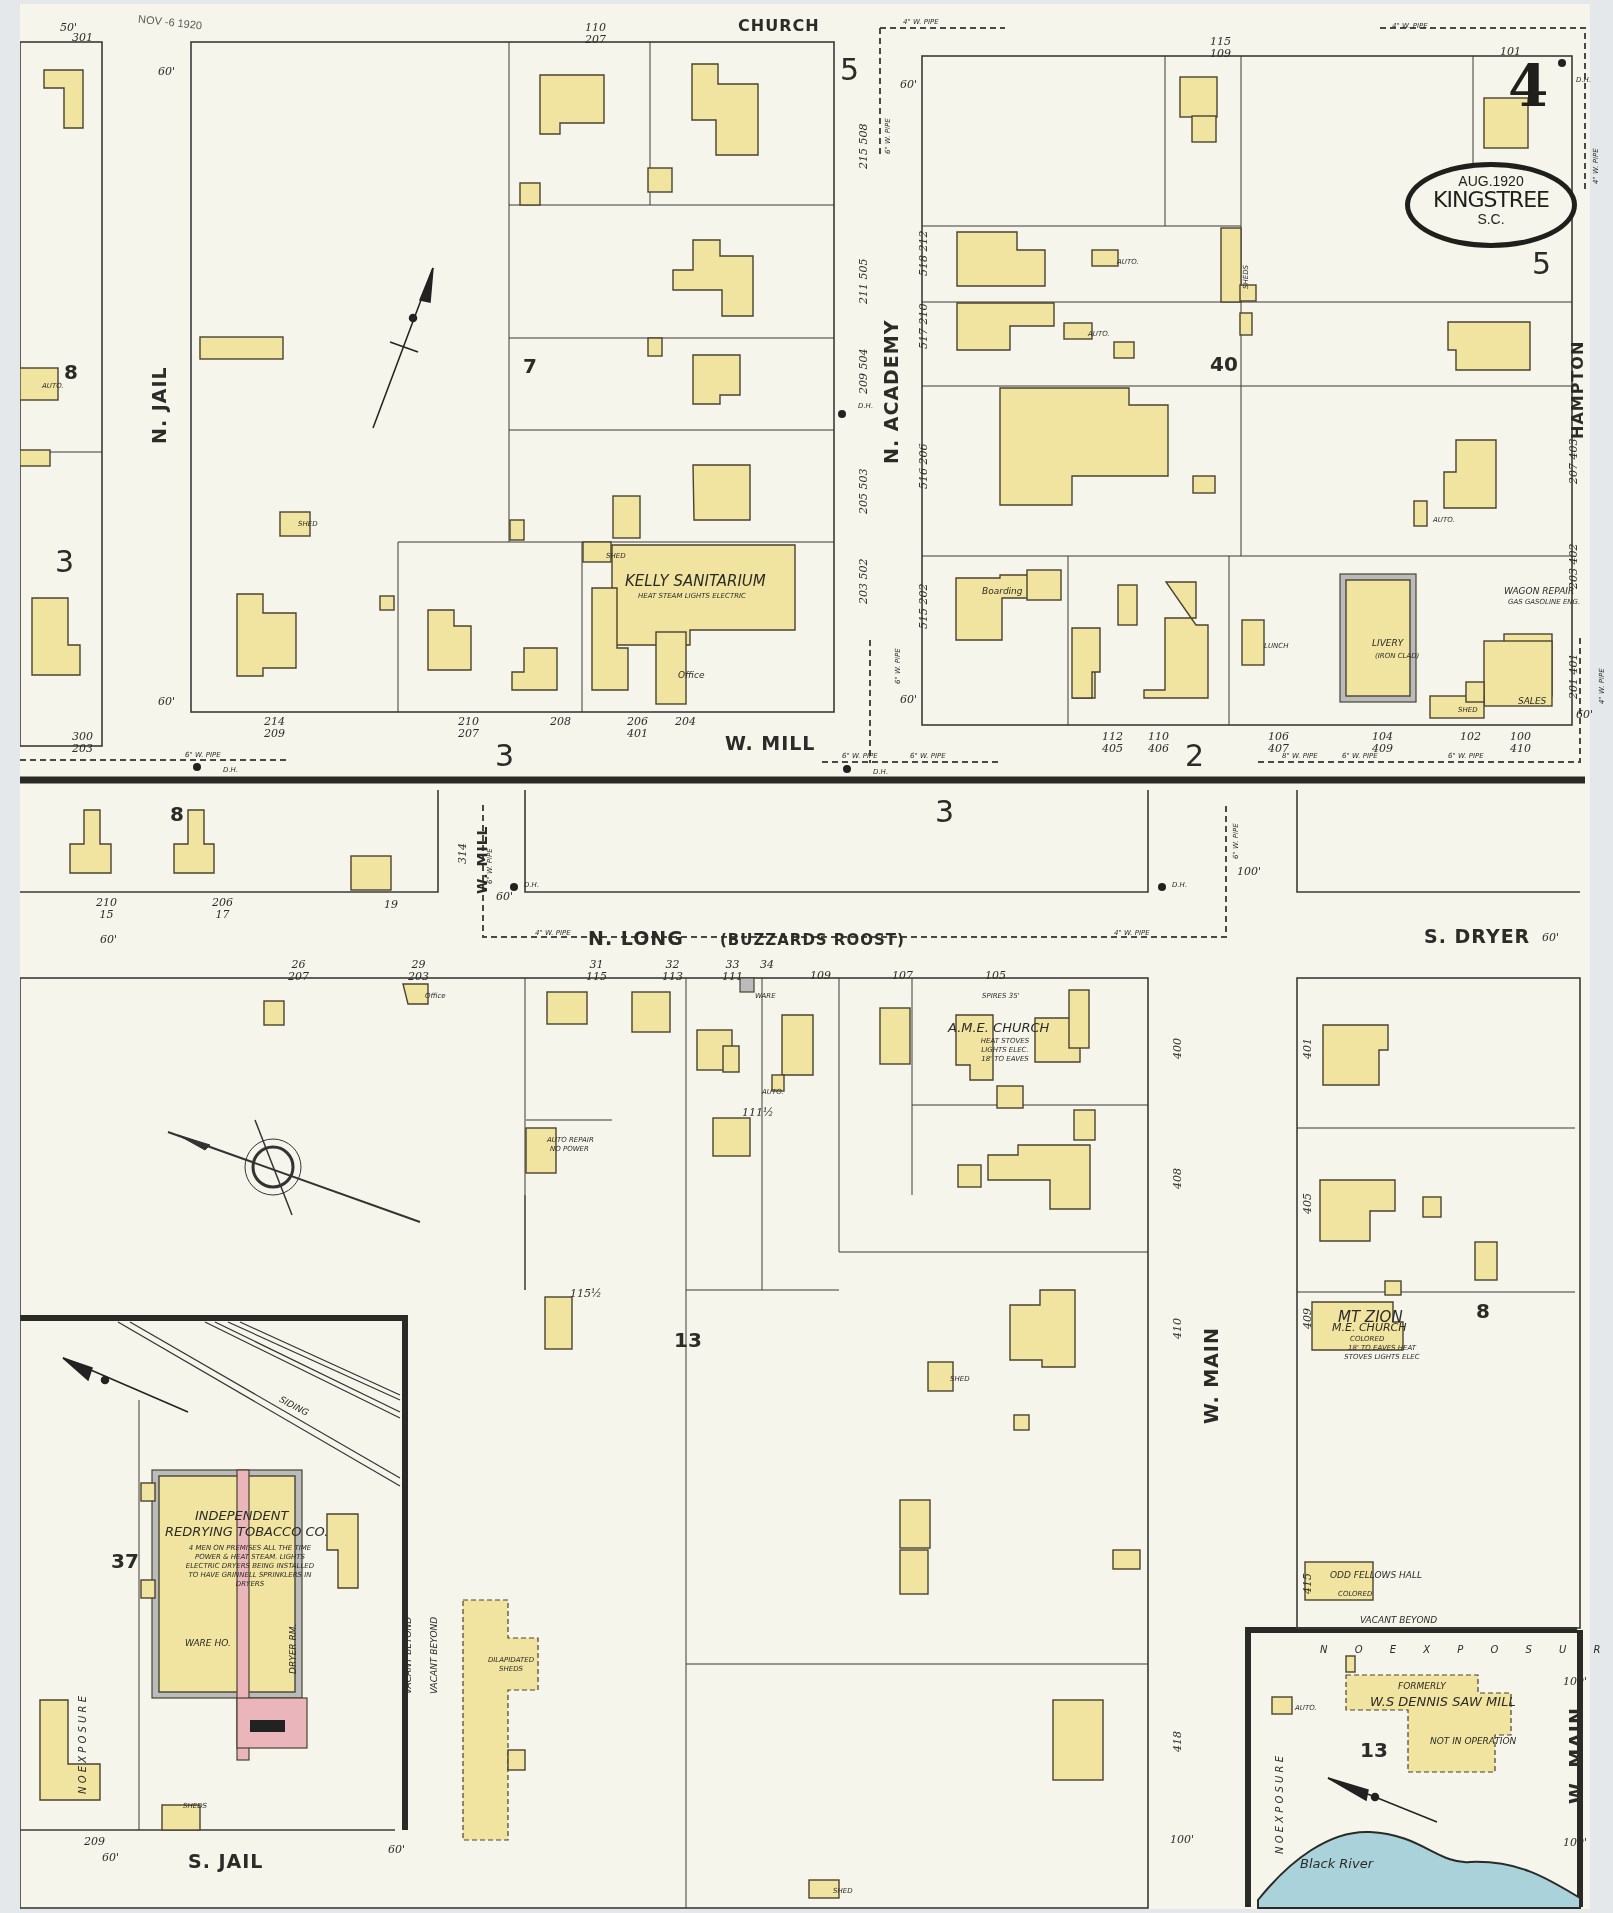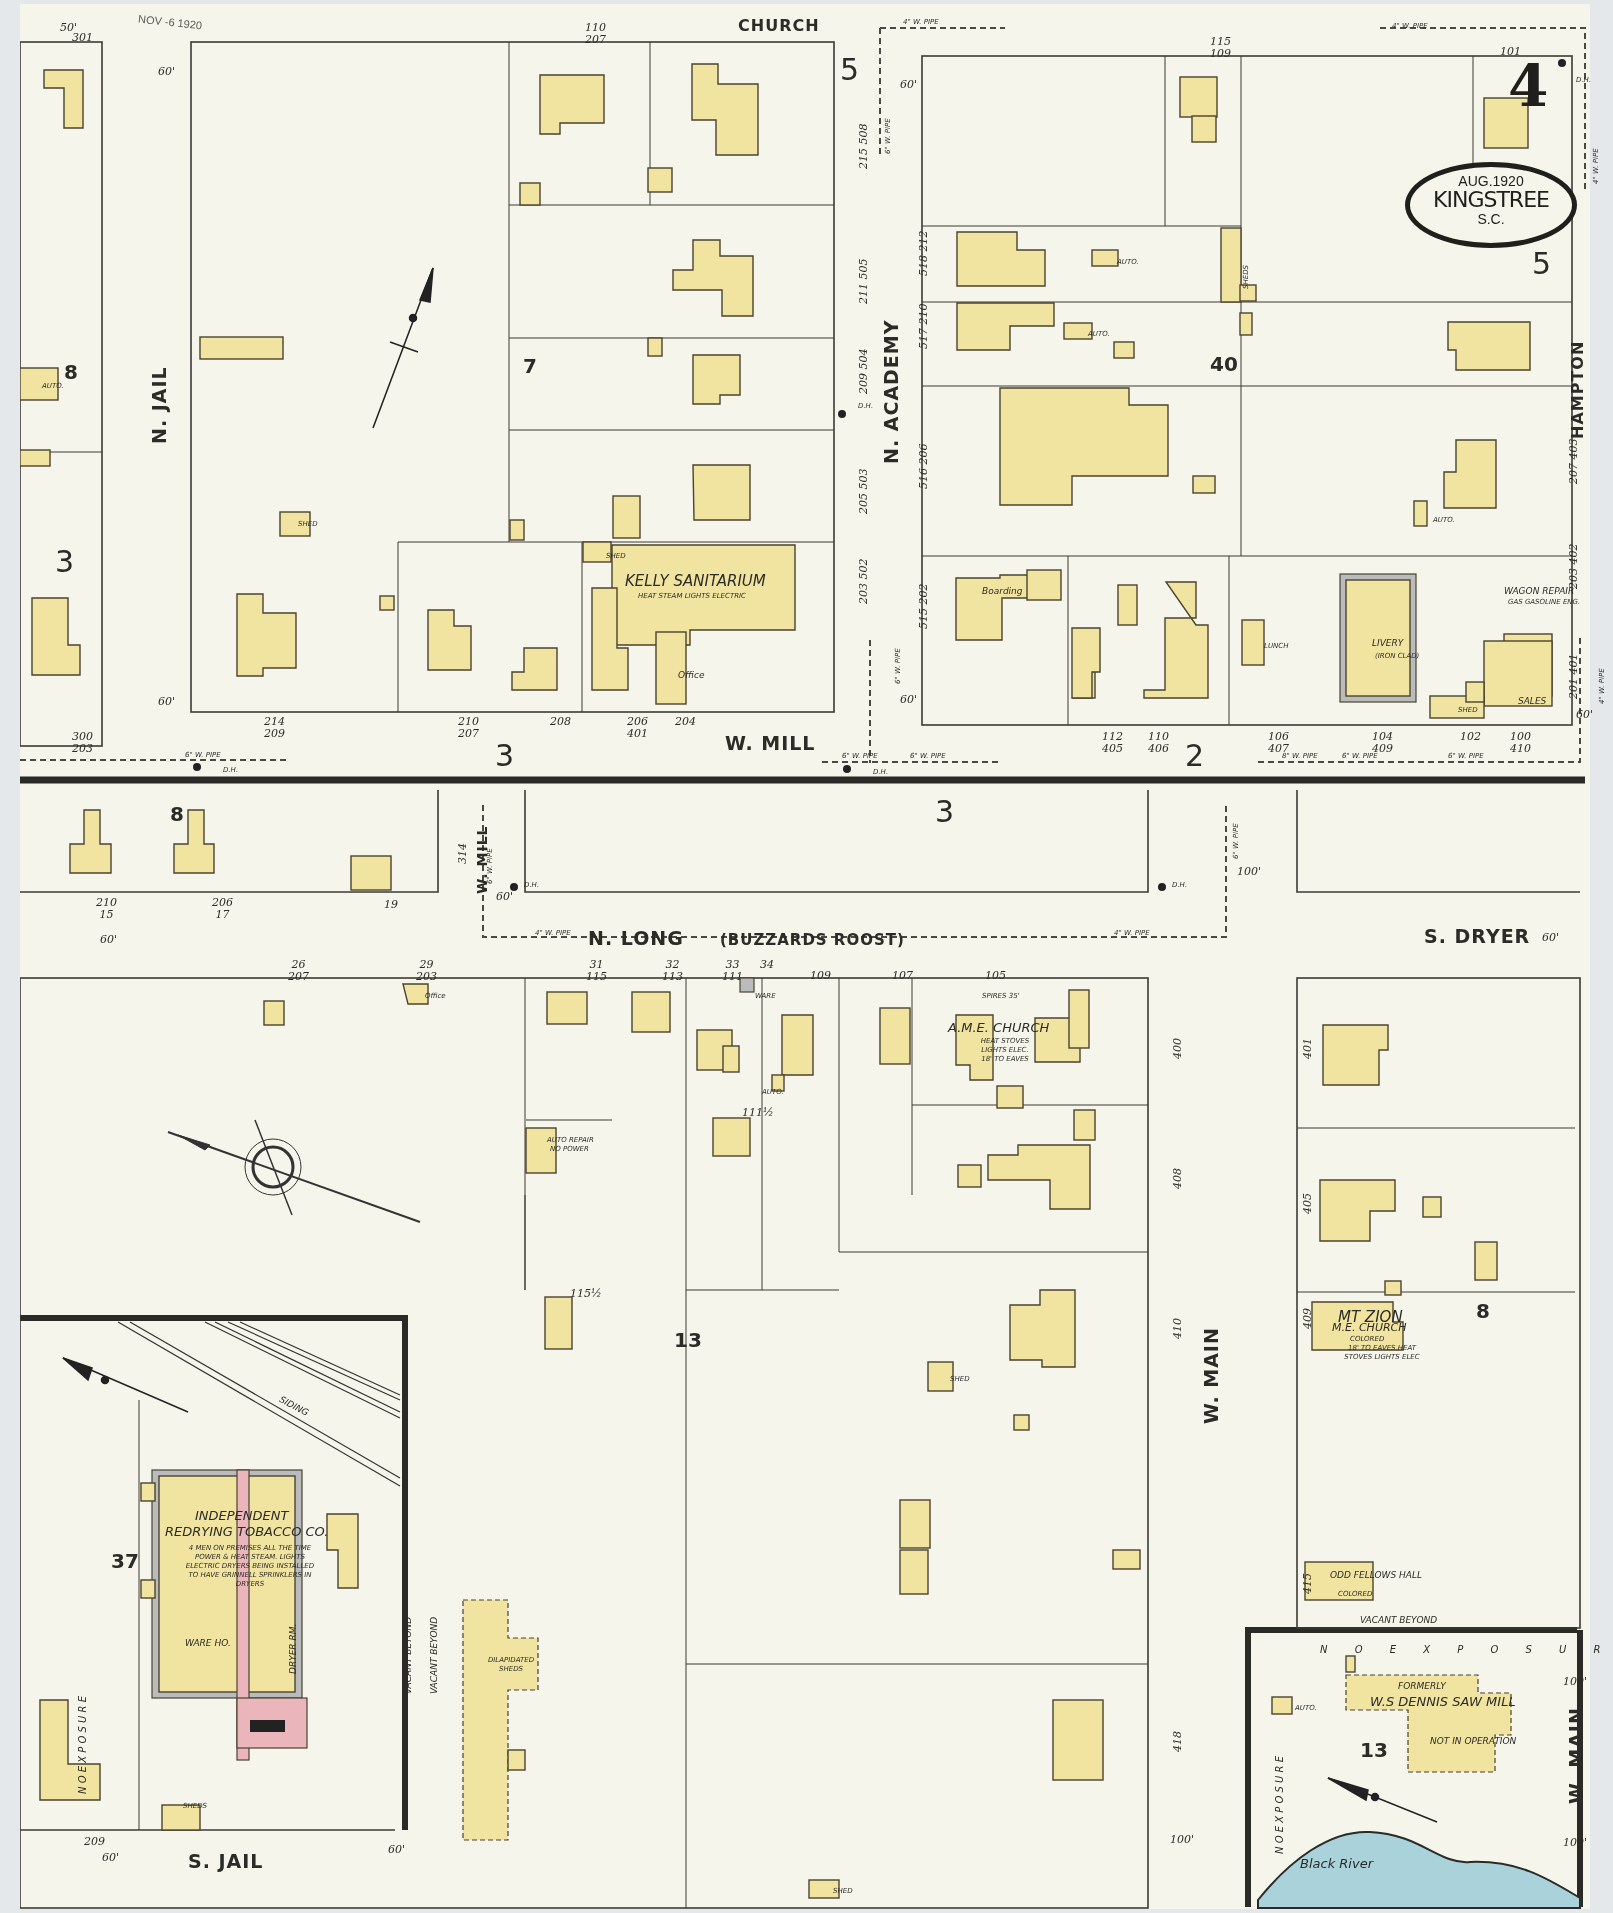--- a/index.html
+++ b/index.html
@@ -434,21 +434,21 @@
 <div class="lbl num" style="left:1440px;top:727px">102</div>
 <div class="lbl num" style="left:1490px;top:727px;white-space:pre">100
 410</div>
 <div class="lbl num" style="left:76px;top:893px;white-space:pre">210
 15</div>
 <div class="lbl num" style="left:192px;top:893px;white-space:pre">206
 17</div>
 <div class="lbl num" style="left:364px;top:895px">19</div>
 <div class="lbl num" style="left:268px;top:955px;white-space:pre">26
 207</div>
-<div class="lbl num" style="left:396px;top:955px;white-space:pre">29
+<div class="lbl num" style="left:388px;top:955px;white-space:pre">29
 203</div>
 <div class="lbl num" style="left:566px;top:955px;white-space:pre">31
 115</div>
 <div class="lbl num" style="left:642px;top:955px;white-space:pre">32
 113</div>
 <div class="lbl num" style="left:702px;top:955px;white-space:pre">33
 111</div>
 <div class="lbl num" style="left:740px;top:955px">34</div>
 <div class="lbl num" style="left:790px;top:966px">109</div>
 <div class="lbl num" style="left:872px;top:966px">107</div>

